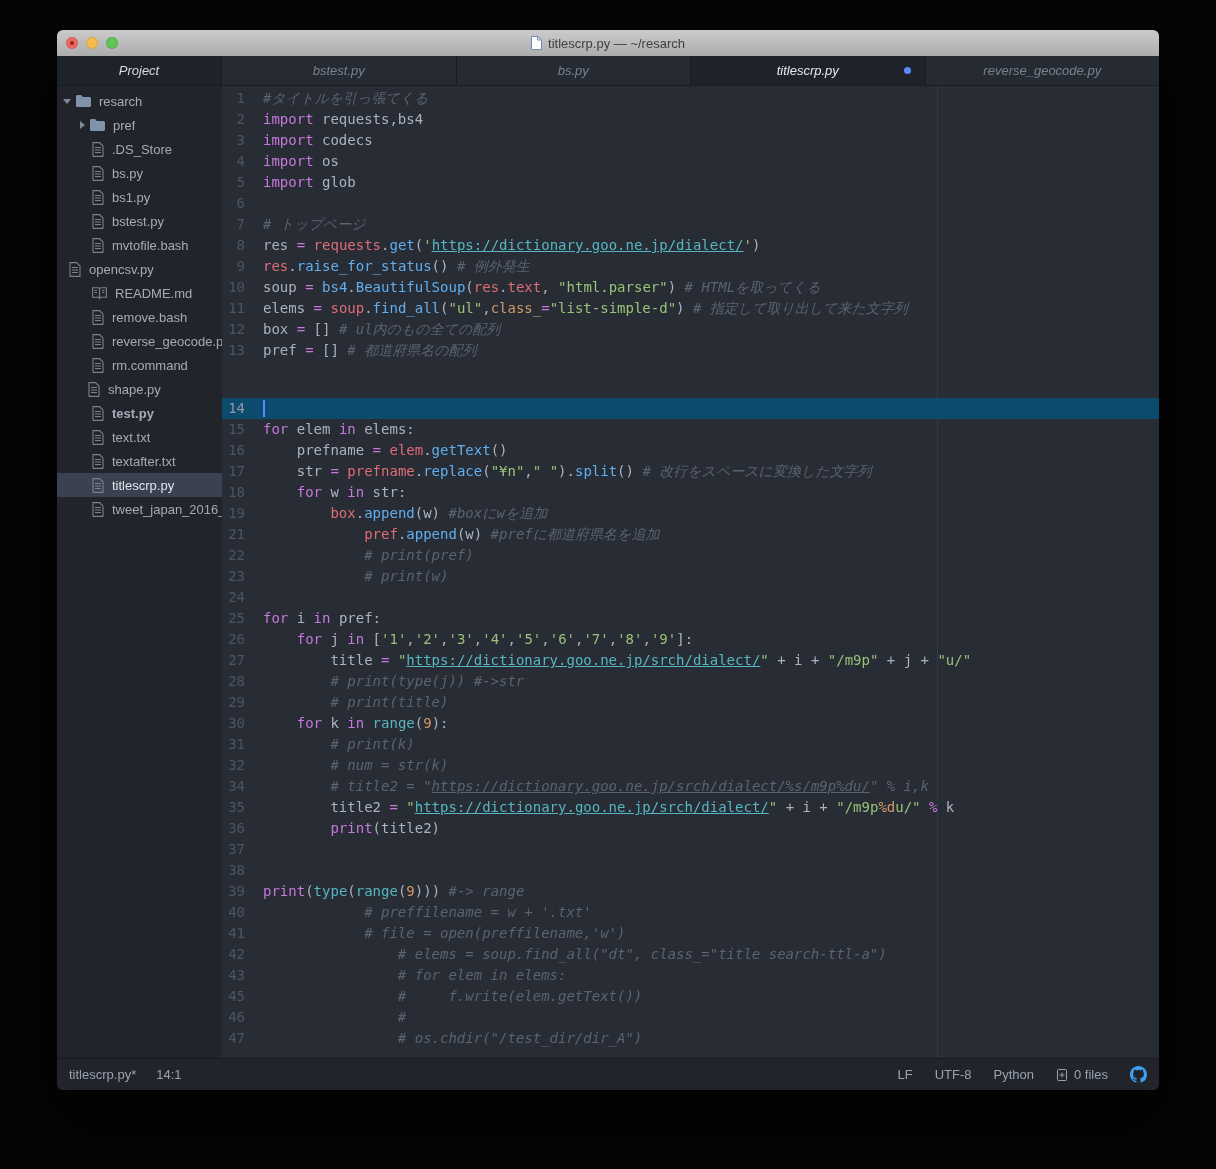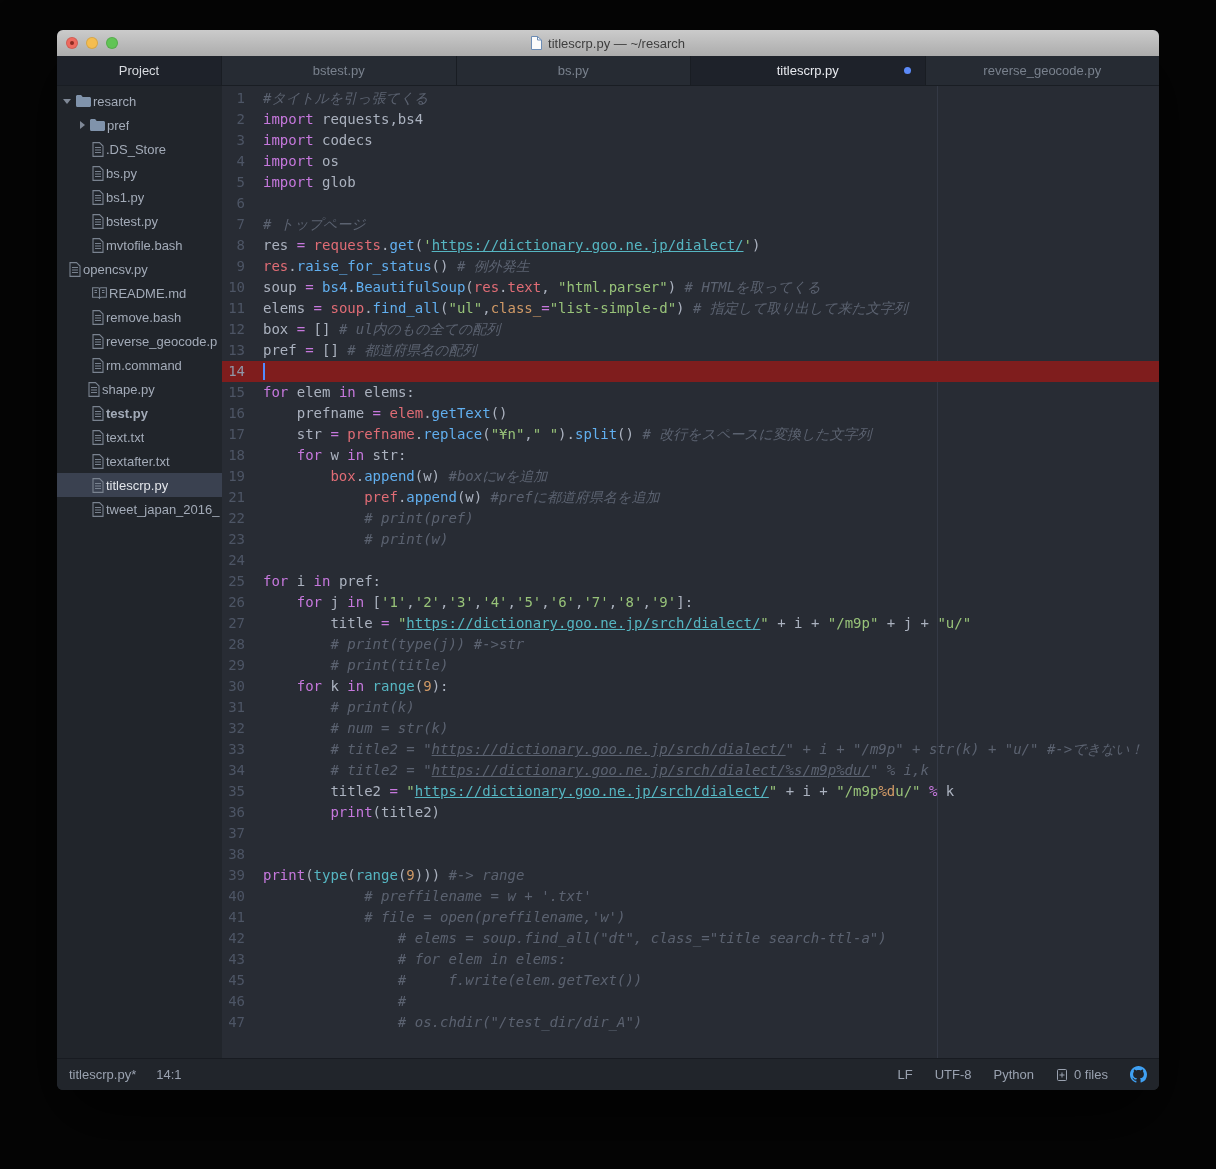--- a/index.html
+++ b/index.html
@@ -15,51 +15,51 @@
   .traffic{position:absolute;left:9px;top:0;height:26px;display:flex;align-items:center;gap:8px;}
   .tl{width:12px;height:12px;border-radius:50%;display:inline-flex;align-items:center;justify-content:center;
       box-shadow:inset 0 0 0 1px rgba(0,0,0,.12);}
   .tl.red{background:#ee6a5f;}
   .tl.red .dot{width:4px;height:4px;border-radius:50%;background:#8c2b22;}
   .tl.yellow{background:#f5bd4f;}
   .tl.green{background:#61c455;}
   .titlewrap{margin:0 auto;display:flex;align-items:center;gap:6px;color:#3e3e3e;font-size:13px;}
 
   
-  .tabbar{height:29px;flex:0 0 29px;display:flex;background:#1e222a;border-bottom:1px solid #191d23;}
+  .tabbar{height:29px;flex:0 0 29px;display:flex;background:#1e222a;border-bottom:1px solid #191d23;font-style:italic;}
   .project-header{width:165px;flex:0 0 165px;display:flex;align-items:center;justify-content:center;
                   color:#d8dbe0;font-size:13px;border-right:1px solid #191d23;box-sizing:border-box;}
   .tabs{flex:1;display:flex;}
   .tab{flex:1;display:flex;align-items:center;justify-content:center;position:relative;
        font-size:13px;color:#79818d;background:#262b33;border-right:1px solid #191d23;box-sizing:border-box;}
   .tab:last-child{border-right:none;}
   .tab.active{background:#1e222a;color:#e8eaef;}
   .mod-dot{position:absolute;right:14px;top:50%;margin-top:-3.5px;width:7px;height:7px;border-radius:50%;background:#5c8af8;}
 
   
   .main{flex:1;display:flex;overflow:hidden;}
 
   
   .sidebar{width:165px;flex:0 0 165px;background:#21252b;overflow:hidden;padding-top:3px;
            font-size:13px;color:#a3abb8;}
   .trow{height:24px;display:flex;align-items:center;white-space:nowrap;box-sizing:border-box;}
   .trow.selected{background:#3a4150;color:#e2e5ea;}
-  .trow .lbl{margin-left:2px;overflow:hidden;}
+  .trow .lbl{margin-left:8px;overflow:hidden;}
   .chev{width:0;height:0;flex:0 0 auto;margin-right:5px;}
   .chev.down{border-left:4px solid transparent;border-right:4px solid transparent;border-top:5px solid #7f8896;}
   .chev.right{border-top:4px solid transparent;border-bottom:4px solid transparent;border-left:5px solid #7f8896;}
   .spacer{width:12px;flex:0 0 12px;}
   .ticon{flex:0 0 auto;display:inline-flex;}
 
   
   .editor{flex:1;position:relative;background:#282c34;overflow:hidden;
           font-family:"DejaVu Sans Mono",monospace;font-size:14px;line-height:21px;padding-top:2px;}
   .wrap-guide{position:absolute;left:715px;top:0;bottom:0;width:1px;background:#343945;}
   .line{position:relative;height:21px;display:flex;white-space:pre;}
-  .line.cursor-line{background:#7f1d1d;}
+  .line.cursor-line{background:#0c4a6e;margin-top:37px;}
   .ln{width:41px;flex:0 0 41px;padding-right:18px;box-sizing:border-box;text-align:right;
       color:#4d5565;user-select:none;}
   .cursor-line .ln{color:#8f97a8;}
   .code{flex:1;white-space:pre;color:#abb2bf;}
   .cursor{position:absolute;left:41px;top:2px;width:2px;height:17px;background:#528bff;}
   .tk-t{color:#abb2bf}
   .tk-k{color:#c678dd}
   .tk-o{color:#c678dd}
   .tk-fn{color:#61afef}
   .tk-v{color:#e06c75}
@@ -331,21 +331,20 @@
           <div class="line"><span class="ln">23</span><span class="code"><span class="tk-t">            </span><span class="tk-c"># print(w)</span></span></div>
           <div class="line"><span class="ln">24</span><span class="code"></span></div>
           <div class="line"><span class="ln">25</span><span class="code"><span class="tk-k">for</span><span class="tk-t"> i </span><span class="tk-k">in</span><span class="tk-t"> pref:</span></span></div>
           <div class="line"><span class="ln">26</span><span class="code"><span class="tk-t">    </span><span class="tk-k">for</span><span class="tk-t"> j </span><span class="tk-k">in</span><span class="tk-t"> [</span><span class="tk-s">'1'</span><span class="tk-t">,</span><span class="tk-s">'2'</span><span class="tk-t">,</span><span class="tk-s">'3'</span><span class="tk-t">,</span><span class="tk-s">'4'</span><span class="tk-t">,</span><span class="tk-s">'5'</span><span class="tk-t">,</span><span class="tk-s">'6'</span><span class="tk-t">,</span><span class="tk-s">'7'</span><span class="tk-t">,</span><span class="tk-s">'8'</span><span class="tk-t">,</span><span class="tk-s">'9'</span><span class="tk-t">]:</span></span></div>
           <div class="line"><span class="ln">27</span><span class="code"><span class="tk-t">        title </span><span class="tk-o">=</span><span class="tk-t"> </span><span class="tk-s">"</span><span class="tk-su">https://dictionary.goo.ne.jp/srch/dialect/</span><span class="tk-s">"</span><span class="tk-t"> + i + </span><span class="tk-s">"/m9p"</span><span class="tk-t"> + j + </span><span class="tk-s">"u/"</span></span></div>
           <div class="line"><span class="ln">28</span><span class="code"><span class="tk-t">        </span><span class="tk-c"># print(type(j)) #-&gt;str</span></span></div>
           <div class="line"><span class="ln">29</span><span class="code"><span class="tk-t">        </span><span class="tk-c"># print(title)</span></span></div>
           <div class="line"><span class="ln">30</span><span class="code"><span class="tk-t">    </span><span class="tk-k">for</span><span class="tk-t"> k </span><span class="tk-k">in</span><span class="tk-t"> </span><span class="tk-b">range</span><span class="tk-t">(</span><span class="tk-n">9</span><span class="tk-t">):</span></span></div>
           <div class="line"><span class="ln">31</span><span class="code"><span class="tk-t">        </span><span class="tk-c"># print(k)</span></span></div>
           <div class="line"><span class="ln">32</span><span class="code"><span class="tk-t">        </span><span class="tk-c"># num = str(k)</span></span></div>
-          <div class="line"><span class="ln">33</span><span class="code"><span class="tk-t">        </span><span class="tk-c"># title2 = "</span><span class="tk-cu">https://dictionary.goo.ne.jp/srch/dialect/</span><span class="tk-c">" + i + "/m9p" + str(k) + "u/" #-&gt;できない！</span></span></div>
           <div class="line"><span class="ln">34</span><span class="code"><span class="tk-t">        </span><span class="tk-c"># title2 = "</span><span class="tk-cu">https://dictionary.goo.ne.jp/srch/dialect/%s/m9p%du/</span><span class="tk-c">" % i,k</span></span></div>
           <div class="line"><span class="ln">35</span><span class="code"><span class="tk-t">        title2 </span><span class="tk-o">=</span><span class="tk-t"> </span><span class="tk-s">"</span><span class="tk-su">https://dictionary.goo.ne.jp/srch/dialect/</span><span class="tk-s">"</span><span class="tk-t"> + i + </span><span class="tk-s">"/m9p</span><span class="tk-sf">%d</span><span class="tk-s">u/"</span><span class="tk-t"> </span><span class="tk-o">%</span><span class="tk-t"> k</span></span></div>
           <div class="line"><span class="ln">36</span><span class="code"><span class="tk-t">        </span><span class="tk-k">print</span><span class="tk-t">(title2)</span></span></div>
           <div class="line"><span class="ln">37</span><span class="code"></span></div>
           <div class="line"><span class="ln">38</span><span class="code"></span></div>
           <div class="line"><span class="ln">39</span><span class="code"><span class="tk-k">print</span><span class="tk-t">(</span><span class="tk-b">type</span><span class="tk-t">(</span><span class="tk-b">range</span><span class="tk-t">(</span><span class="tk-n">9</span><span class="tk-t">))) </span><span class="tk-c">#-&gt; range</span></span></div>
           <div class="line"><span class="ln">40</span><span class="code"><span class="tk-t">            </span><span class="tk-c"># preffilename = w + '.txt'</span></span></div>
           <div class="line"><span class="ln">41</span><span class="code"><span class="tk-t">            </span><span class="tk-c"># file = open(preffilename,'w')</span></span></div>
           <div class="line"><span class="ln">42</span><span class="code"><span class="tk-t">                </span><span class="tk-c"># elems = soup.find_all("dt", class_="title search-ttl-a")</span></span></div>
           <div class="line"><span class="ln">43</span><span class="code"><span class="tk-t">                </span><span class="tk-c"># for elem in elems:</span></span></div>

